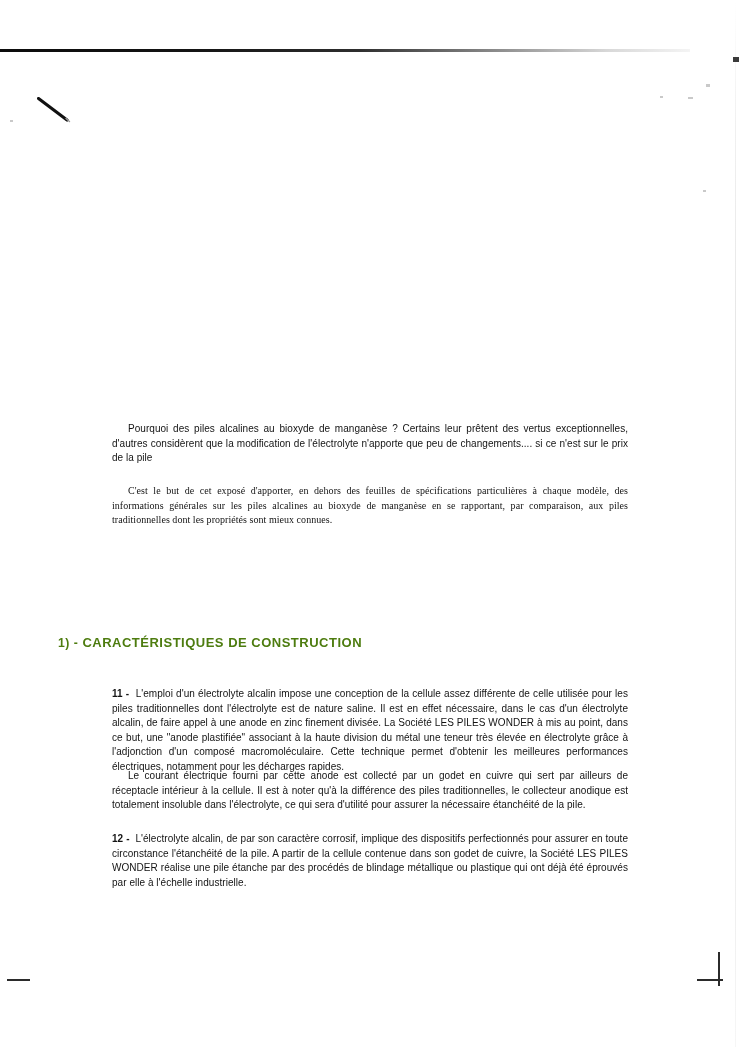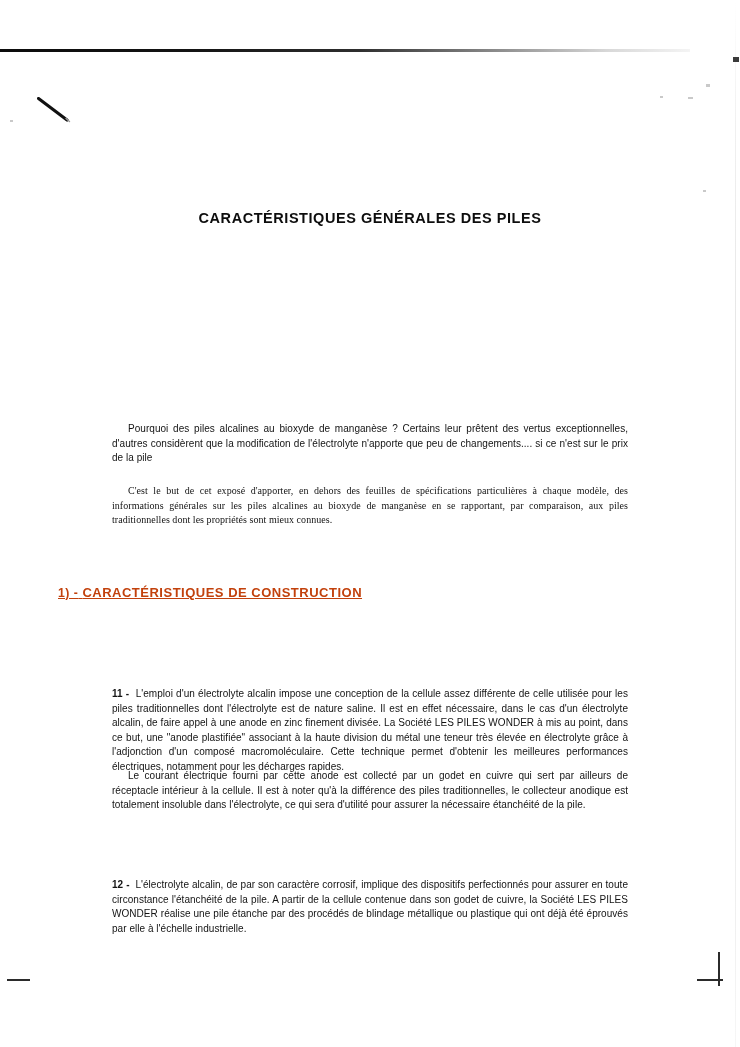--- a/index.html
+++ b/index.html
@@ -126,36 +126,35 @@
     line-height: 14.6px;
     text-align: justify;
     color: #131313;
     letter-spacing: 0.04px;
   }
   .para .indent { display: inline-block; width: 16px; }
 
   .section-heading {
     position: absolute;
     left: 58px;
-    top: 574px;
+    top: 624px;
     font-weight: bold;
     font-size: 13px;
     letter-spacing: 0.5px;
-    color: #c2410c;
-    text-decoration: underline;
+    color: #4d7c0f;
   }
   .section-heading .num { font-size: 12.2px; }
 
   .lbl { font-weight: bold; }
 
   #p-intro-1 { top: 412px; }
   #p-intro-2 { top: 474px; font-family: Liberation Serif, serif; }
   #p-11     { top: 677px; }
   #p-11b    { top: 759px; }
-  #p-12     { top: 868px; }
+  #p-12     { top: 822px; }
 </style>
 </head>
 <body>
 
 <div class="page">
 
   <div class="scan-line-top"></div>
   <div class="scan-edge-right"></div>
   <div class="scan-dot-tr"></div>
 
@@ -174,21 +173,20 @@
 
   <span class="speck" style="left:706px;top:84px;width:4px;height:3px;"></span>
   <span class="speck" style="left:660px;top:96px;width:3px;height:2px;"></span>
   <span class="speck" style="left:688px;top:97px;width:5px;height:2px;"></span>
   <span class="speck" style="left:703px;top:190px;width:3px;height:2px;"></span>
   <span class="speck" style="left:10px;top:120px;width:3px;height:2px;"></span>
 
   <div class="content">
 
     <div class="doc-title">
-      <span>CARACTÉRISTIQUES GÉNÉRALES DES PILES</span>
     </div>
 
     <p class="para" id="p-intro-1"><span class="indent"></span><span>Pourquoi des piles alcalines au bioxyde de manganèse ? Certains leur prêtent des vertus exceptionnelles, d'autres considèrent que la modification de l'électrolyte n'apporte que peu de changements.... si ce n'est sur le prix de la pile</span></p>
 
     <p class="para" id="p-intro-2"><span class="indent"></span><span>C'est le but de cet exposé d'apporter, en dehors des feuilles de spécifications particulières à chaque modèle, des informations générales sur les piles alcalines au bioxyde de manganèse en se rapportant, par comparaison, aux piles traditionnelles dont les propriétés sont mieux connues.</span></p>
 
     <h2 class="section-heading"><span class="num">1) -</span>&nbsp;<span>CARACTÉRISTIQUES DE CONSTRUCTION</span></h2>
 
     <p class="para" id="p-11"><span class="lbl">11 -</span>&nbsp;&nbsp;<span>L'emploi d'un électrolyte alcalin impose une conception de la cellule assez différente de celle utilisée pour les piles traditionnelles dont l'électrolyte est de nature saline. Il est en effet nécessaire, dans le cas d'un électrolyte alcalin, de faire appel à une anode en zinc finement divisée. La Société LES PILES WONDER à mis au point, dans ce but, une "anode plastifiée" associant à la haute division du métal une teneur très élevée en électrolyte grâce à l'adjonction d'un composé macromoléculaire. Cette technique permet d'obtenir les meilleures performances électriques, notamment pour les décharges rapides.</span></p>
 

